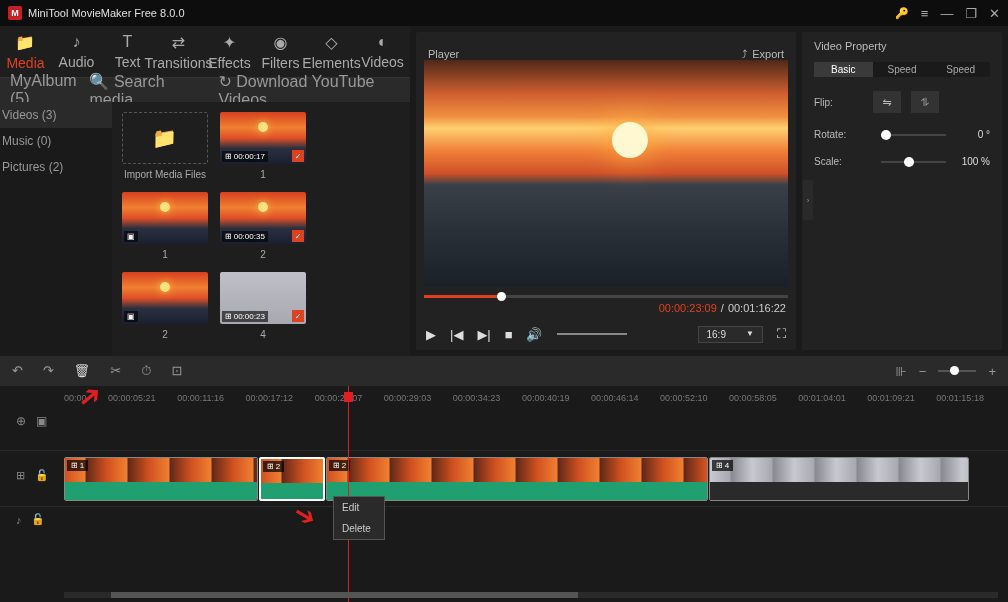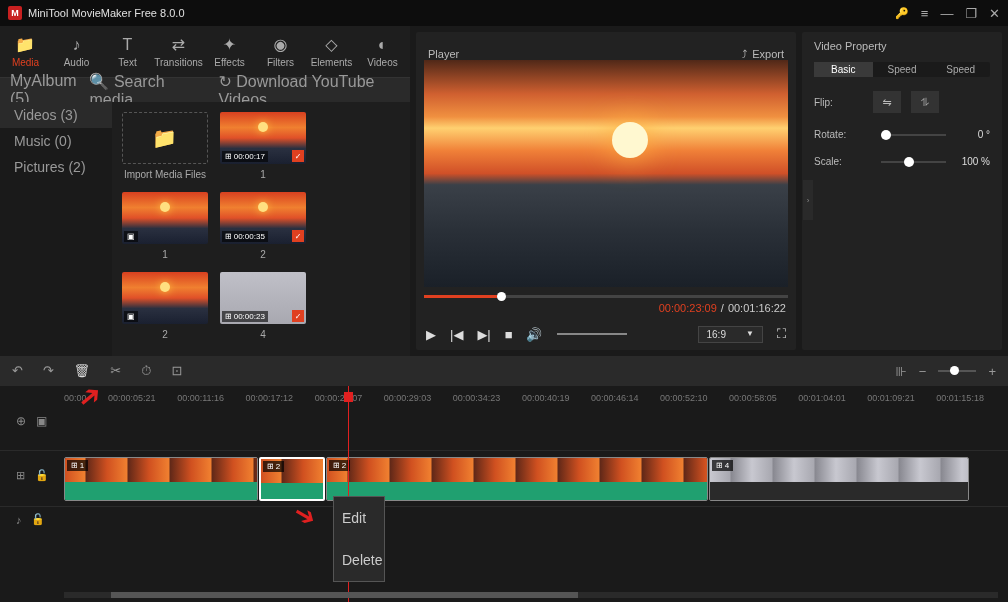--- a/index.html
+++ b/index.html
@@ -10,26 +10,26 @@
 .title{font-size:11px;color:#e0e0e0}
 .titlebar .right{display:flex;align-items:center;gap:12px}
 .winbtn{color:#aaa;cursor:pointer;font-size:13px}
 .key{color:#e0a020}
 .main{display:flex;height:330px}
 .left-panel{width:410px;display:flex;flex-direction:column}
 .tabs{height:52px;background:#1e1e1e;display:flex;border-bottom:1px solid #333}
 .tab{width:51px;display:flex;flex-direction:column;align-items:center;justify-content:center;gap:3px;cursor:pointer;color:#aaa}
 .tab.active{color:#e04020}
 .tab-icon{font-size:16px}
-.tab-label{font-size:10px}
+.tab-label{font-size:14px}
 .media-row{height:24px;background:#2a2a2a;display:flex;align-items:center;padding:0 10px;justify-content:space-between;color:#999;font-size:16px}
 .media-row .right{display:flex;gap:22px}
 .media-body{flex:1;display:flex}
 .sidebar{width:112px;background:#1a1a1a}
-.side-item{height:26px;display:flex;align-items:center;padding-left:14px;color:#999;font-size:14px;cursor:pointer}
+.side-item{height:26px;display:flex;align-items:center;padding-left:2px;color:#999;font-size:12px;cursor:pointer}
 .side-item.active{background:#2a2a2a}
 .grid{flex:1;background:#1e1e1e;padding:10px;display:flex;flex-wrap:wrap;gap:12px;align-content:flex-start;overflow:hidden}
 .thumb-wrap{width:86px;display:flex;flex-direction:column;align-items:center;gap:5px}
 .thumb{width:86px;height:52px;background:#333;border-radius:2px;position:relative;overflow:hidden}
 .thumb.import{border:1px dashed #555;background:#1e1e1e;display:flex;align-items:center;justify-content:center;font-size:20px;color:#888}
 .thumb.sunset{background:linear-gradient(180deg,#d84020 0%,#f08030 30%,#e05028 50%,#2a3040 70%,#1a2030 100%)}
 .thumb.sunset::after{content:'';position:absolute;width:10px;height:10px;background:#ffe080;border-radius:50%;top:10px;left:38px;box-shadow:0 0 8px #ffc040}
 .thumb.winter{background:linear-gradient(180deg,#c0c0c8 0%,#a8a8b0 100%)}
 .thumb .dur{position:absolute;bottom:2px;left:2px;background:rgba(0,0,0,0.6);padding:1px 3px;font-size:8px;color:#fff;display:flex;align-items:center;gap:2px}
 .thumb .chk{position:absolute;bottom:2px;right:2px;width:12px;height:12px;background:#e04020;color:white;font-size:8px;display:flex;align-items:center;justify-content:center}
@@ -78,21 +78,21 @@
 .clip{height:44px;border:1px solid #888;border-radius:2px;position:relative;overflow:hidden;margin-right:1px}
 .clip-strip{height:24px;display:flex}
 .clip-strip.sunset{background:repeating-linear-gradient(90deg,#d05020 0px,#f08030 20px,#602818 21px,#d05020 42px)}
 .clip-strip.winter{background:repeating-linear-gradient(90deg,#c8c8d0 0px,#a8a8b0 20px,#888890 21px,#c8c8d0 42px)}
 .clip-audio{height:20px;background:#20a070}
 .clip-badge{position:absolute;top:2px;left:2px;background:rgba(0,0,0,0.7);padding:1px 4px;font-size:8px;color:#fff;display:flex;align-items:center;gap:2px}
 .clip.sel{border:2px solid #fff}
 .playhead{position:absolute;top:0;bottom:0;width:1px;background:#e02020;left:348px}
 .playhead::before{content:'';position:absolute;top:6px;left:-4px;width:9px;height:10px;background:#e02020}
 .ctxmenu{position:absolute;left:333px;top:496px;background:#2a2a2a;border:1px solid #555;width:52px;z-index:10}
-.ctxitem{padding:13px 8px;font-size:14px;color:#ccc;cursor:pointer}
+.ctxitem{padding:5px 8px;font-size:10px;color:#ccc;cursor:pointer}
 .arrow1{position:absolute;left:78px;top:380px;color:#e02020;font-size:28px;transform:rotate(-40deg);z-index:5}
 .arrow2{position:absolute;left:294px;top:500px;color:#e02020;font-size:26px;transform:rotate(30deg);z-index:15}
 .hscroll{position:absolute;bottom:4px;left:64px;right:10px;height:6px;background:#2a2a2a}
 .hscroll-thumb{height:100%;background:#555;width:50%;margin-left:5%}
 .expand-handle{position:absolute;left:0;top:180px;width:10px;height:40px;background:#2a2a2a;display:flex;align-items:center;justify-content:center;color:#888;font-size:8px;cursor:pointer}
 .tl-icons{position:absolute;left:16px;top:28px;display:flex;gap:10px;color:#888;font-size:12px}
 </style>
 </head>
 <body>
 

